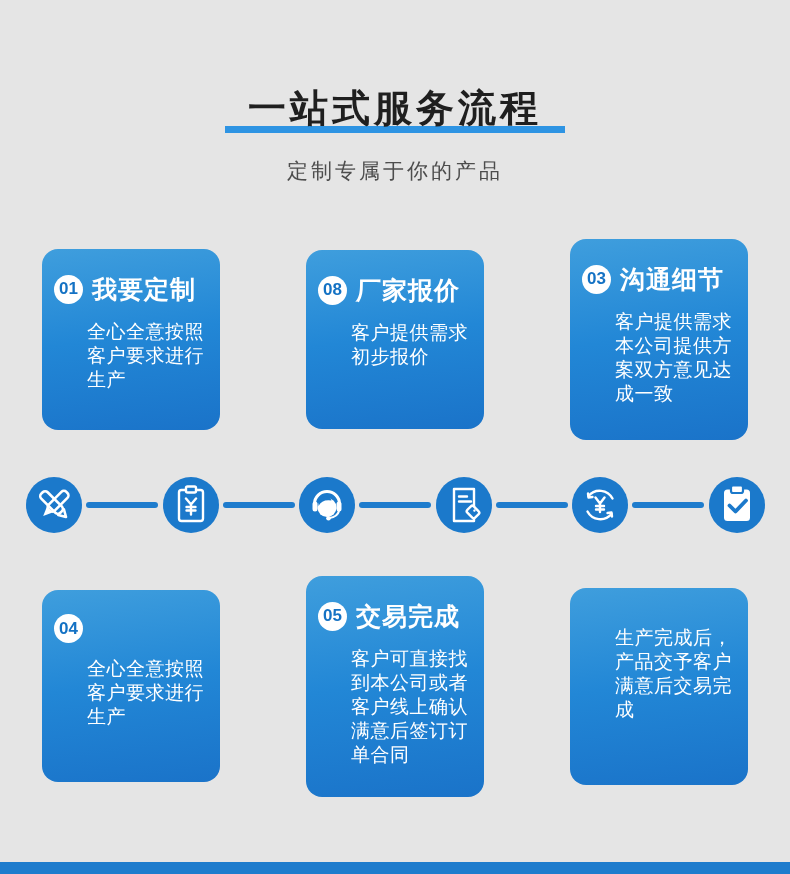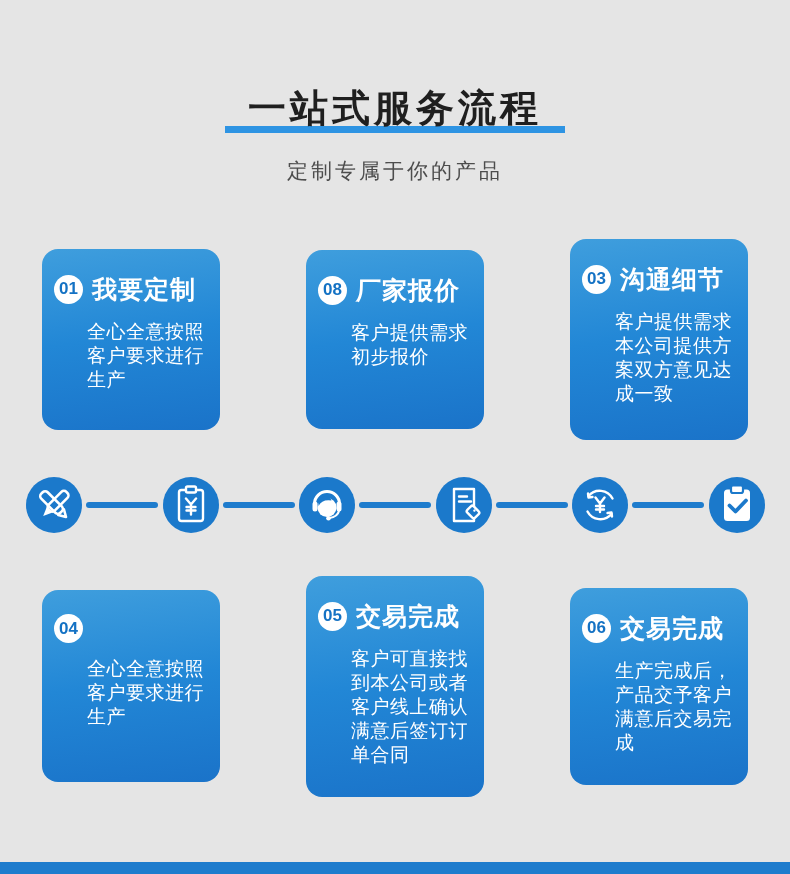--- a/index.html
+++ b/index.html
@@ -144,22 +144,18 @@
       <div class="card-desc">全心全意按照客户要求进行生产</div>
     </div>
     <div class="card" style="min-height:212px">
       <div class="card-head">
         <div class="badge">05</div>
         <div class="card-title">交易完成</div>
       </div>
       <div class="card-desc">客户可直接找到本公司或者客户线上确认满意后签订订单合同</div>
     </div>
     <div class="card" style="min-height:197px">
-      <div class="card-head">
-        <div class="badge">06</div>
-        <div class="card-title">交易完成</div>
-      </div>
       <div class="card-desc">生产完成后，产品交予客户满意后交易完成</div>
     </div>
   </div>
 
   <div class="bottom-strip"></div>
 </div>
 
 </body></html>

